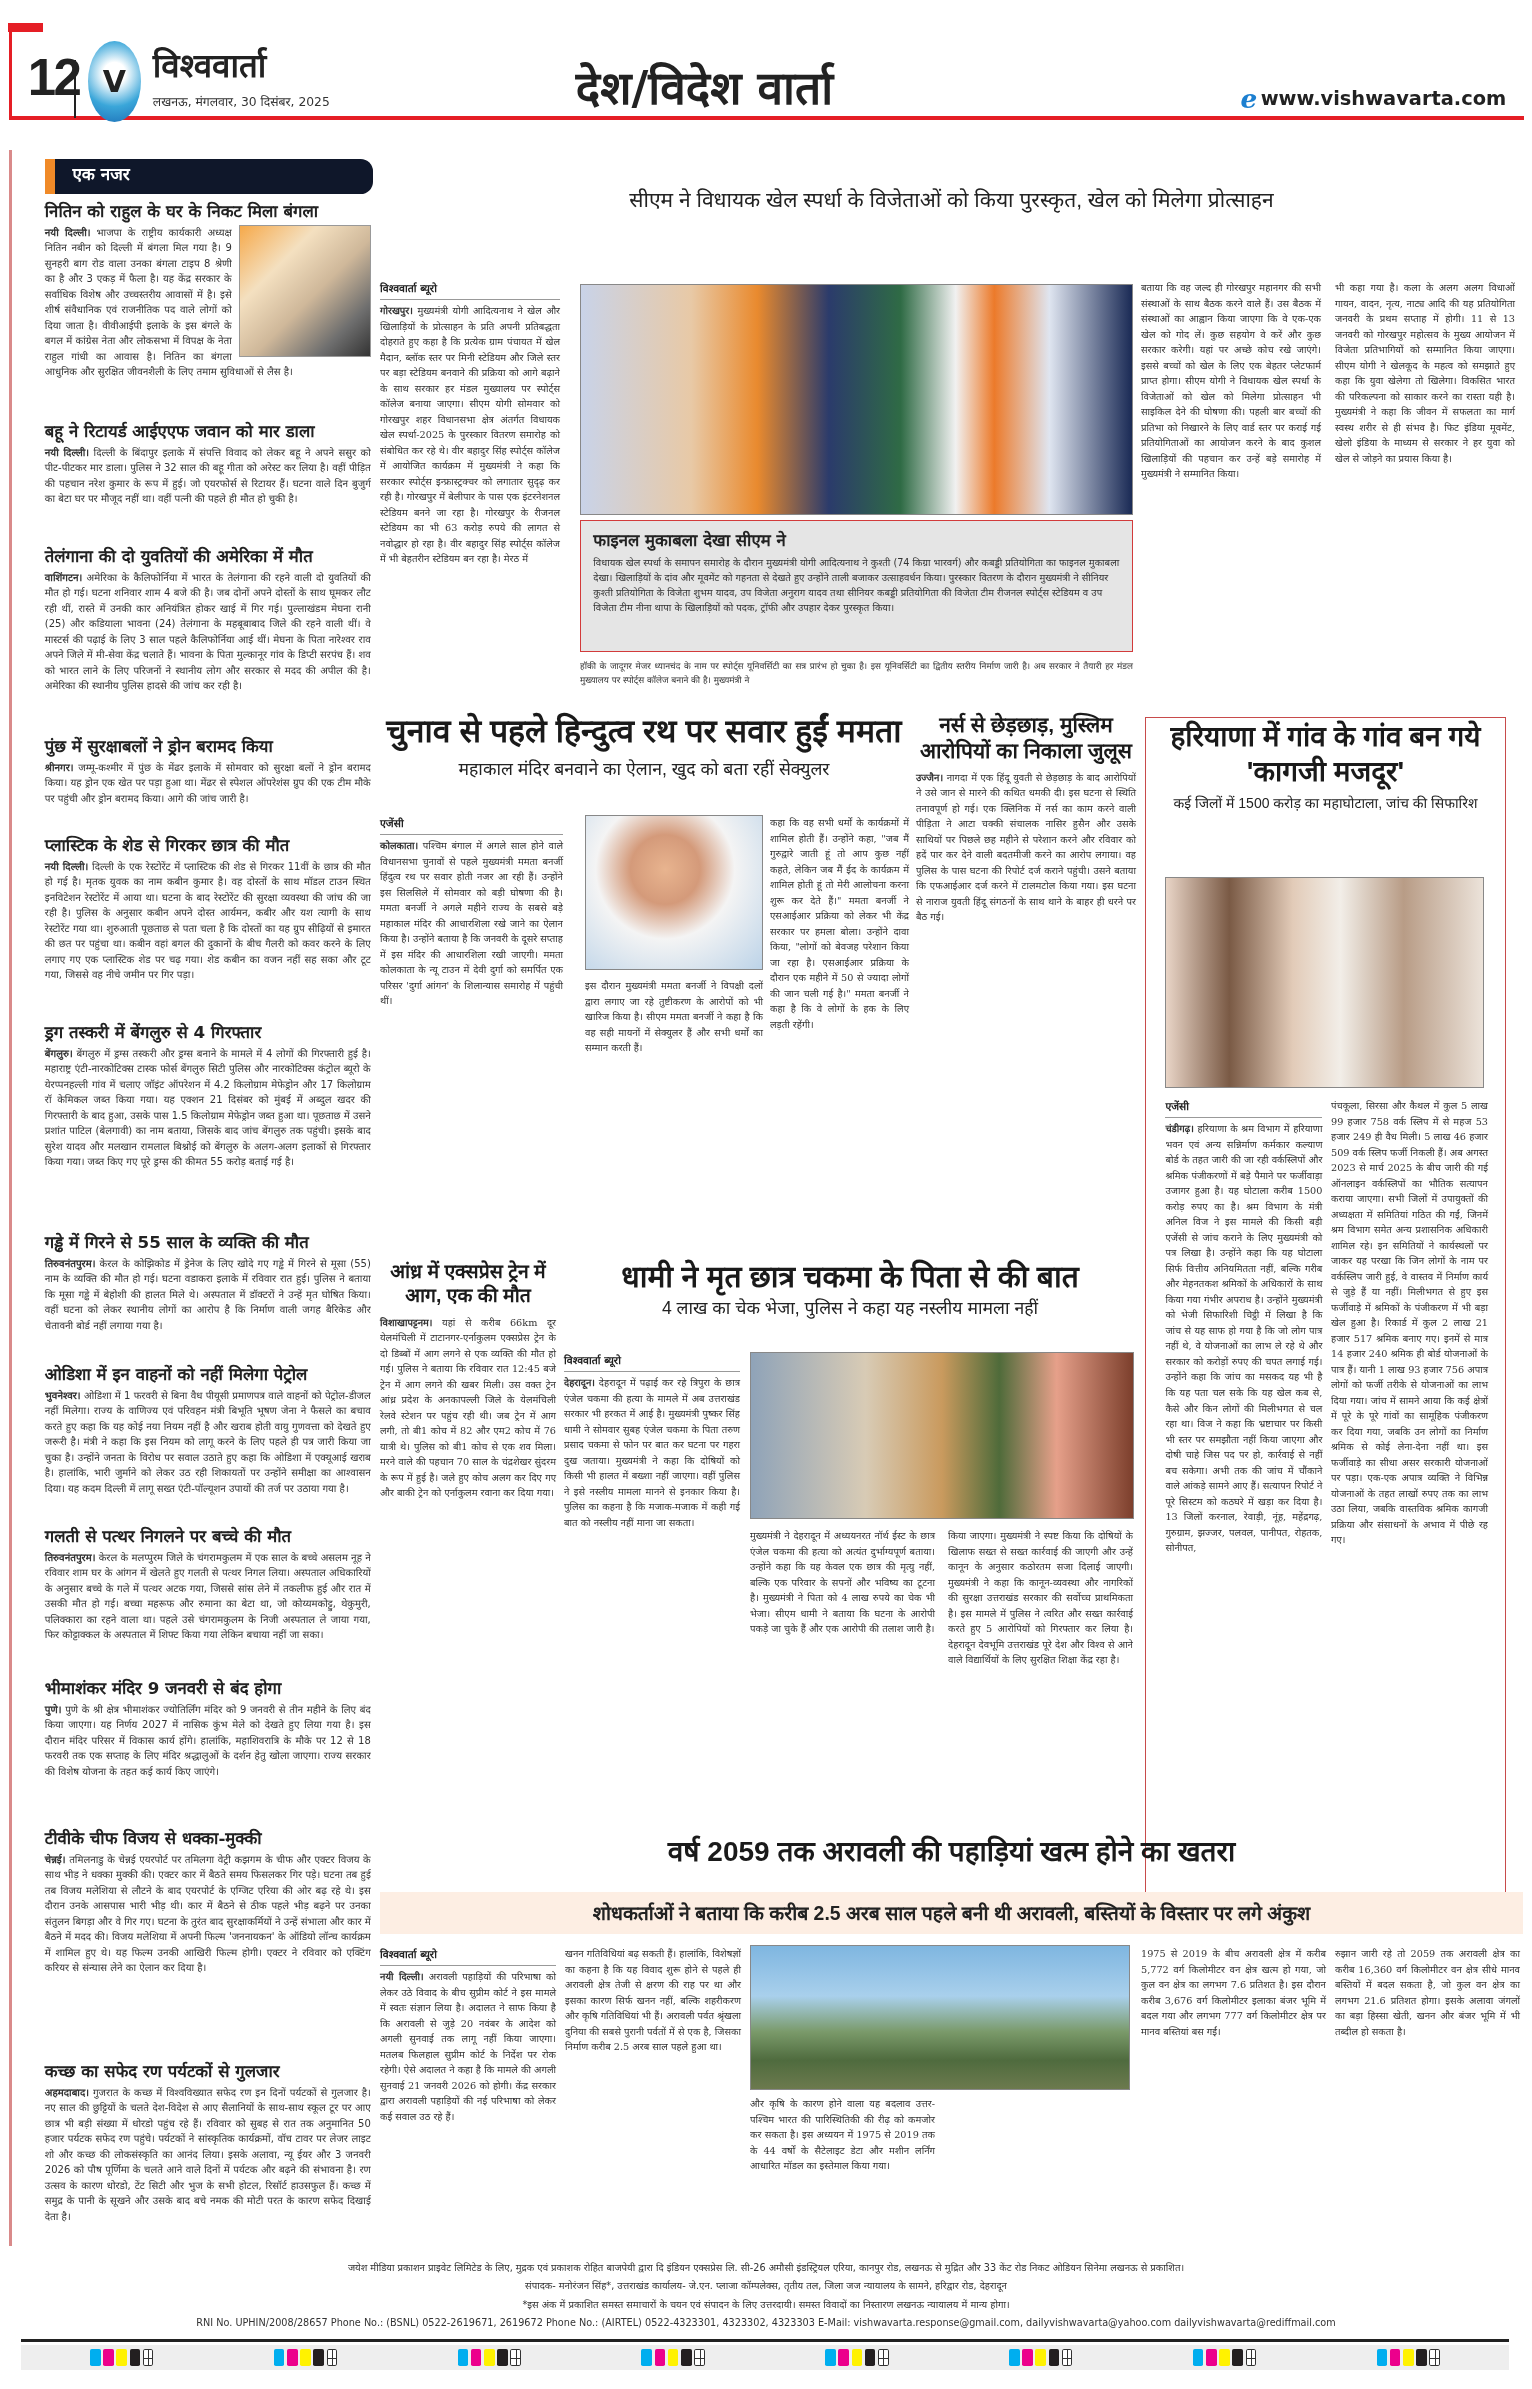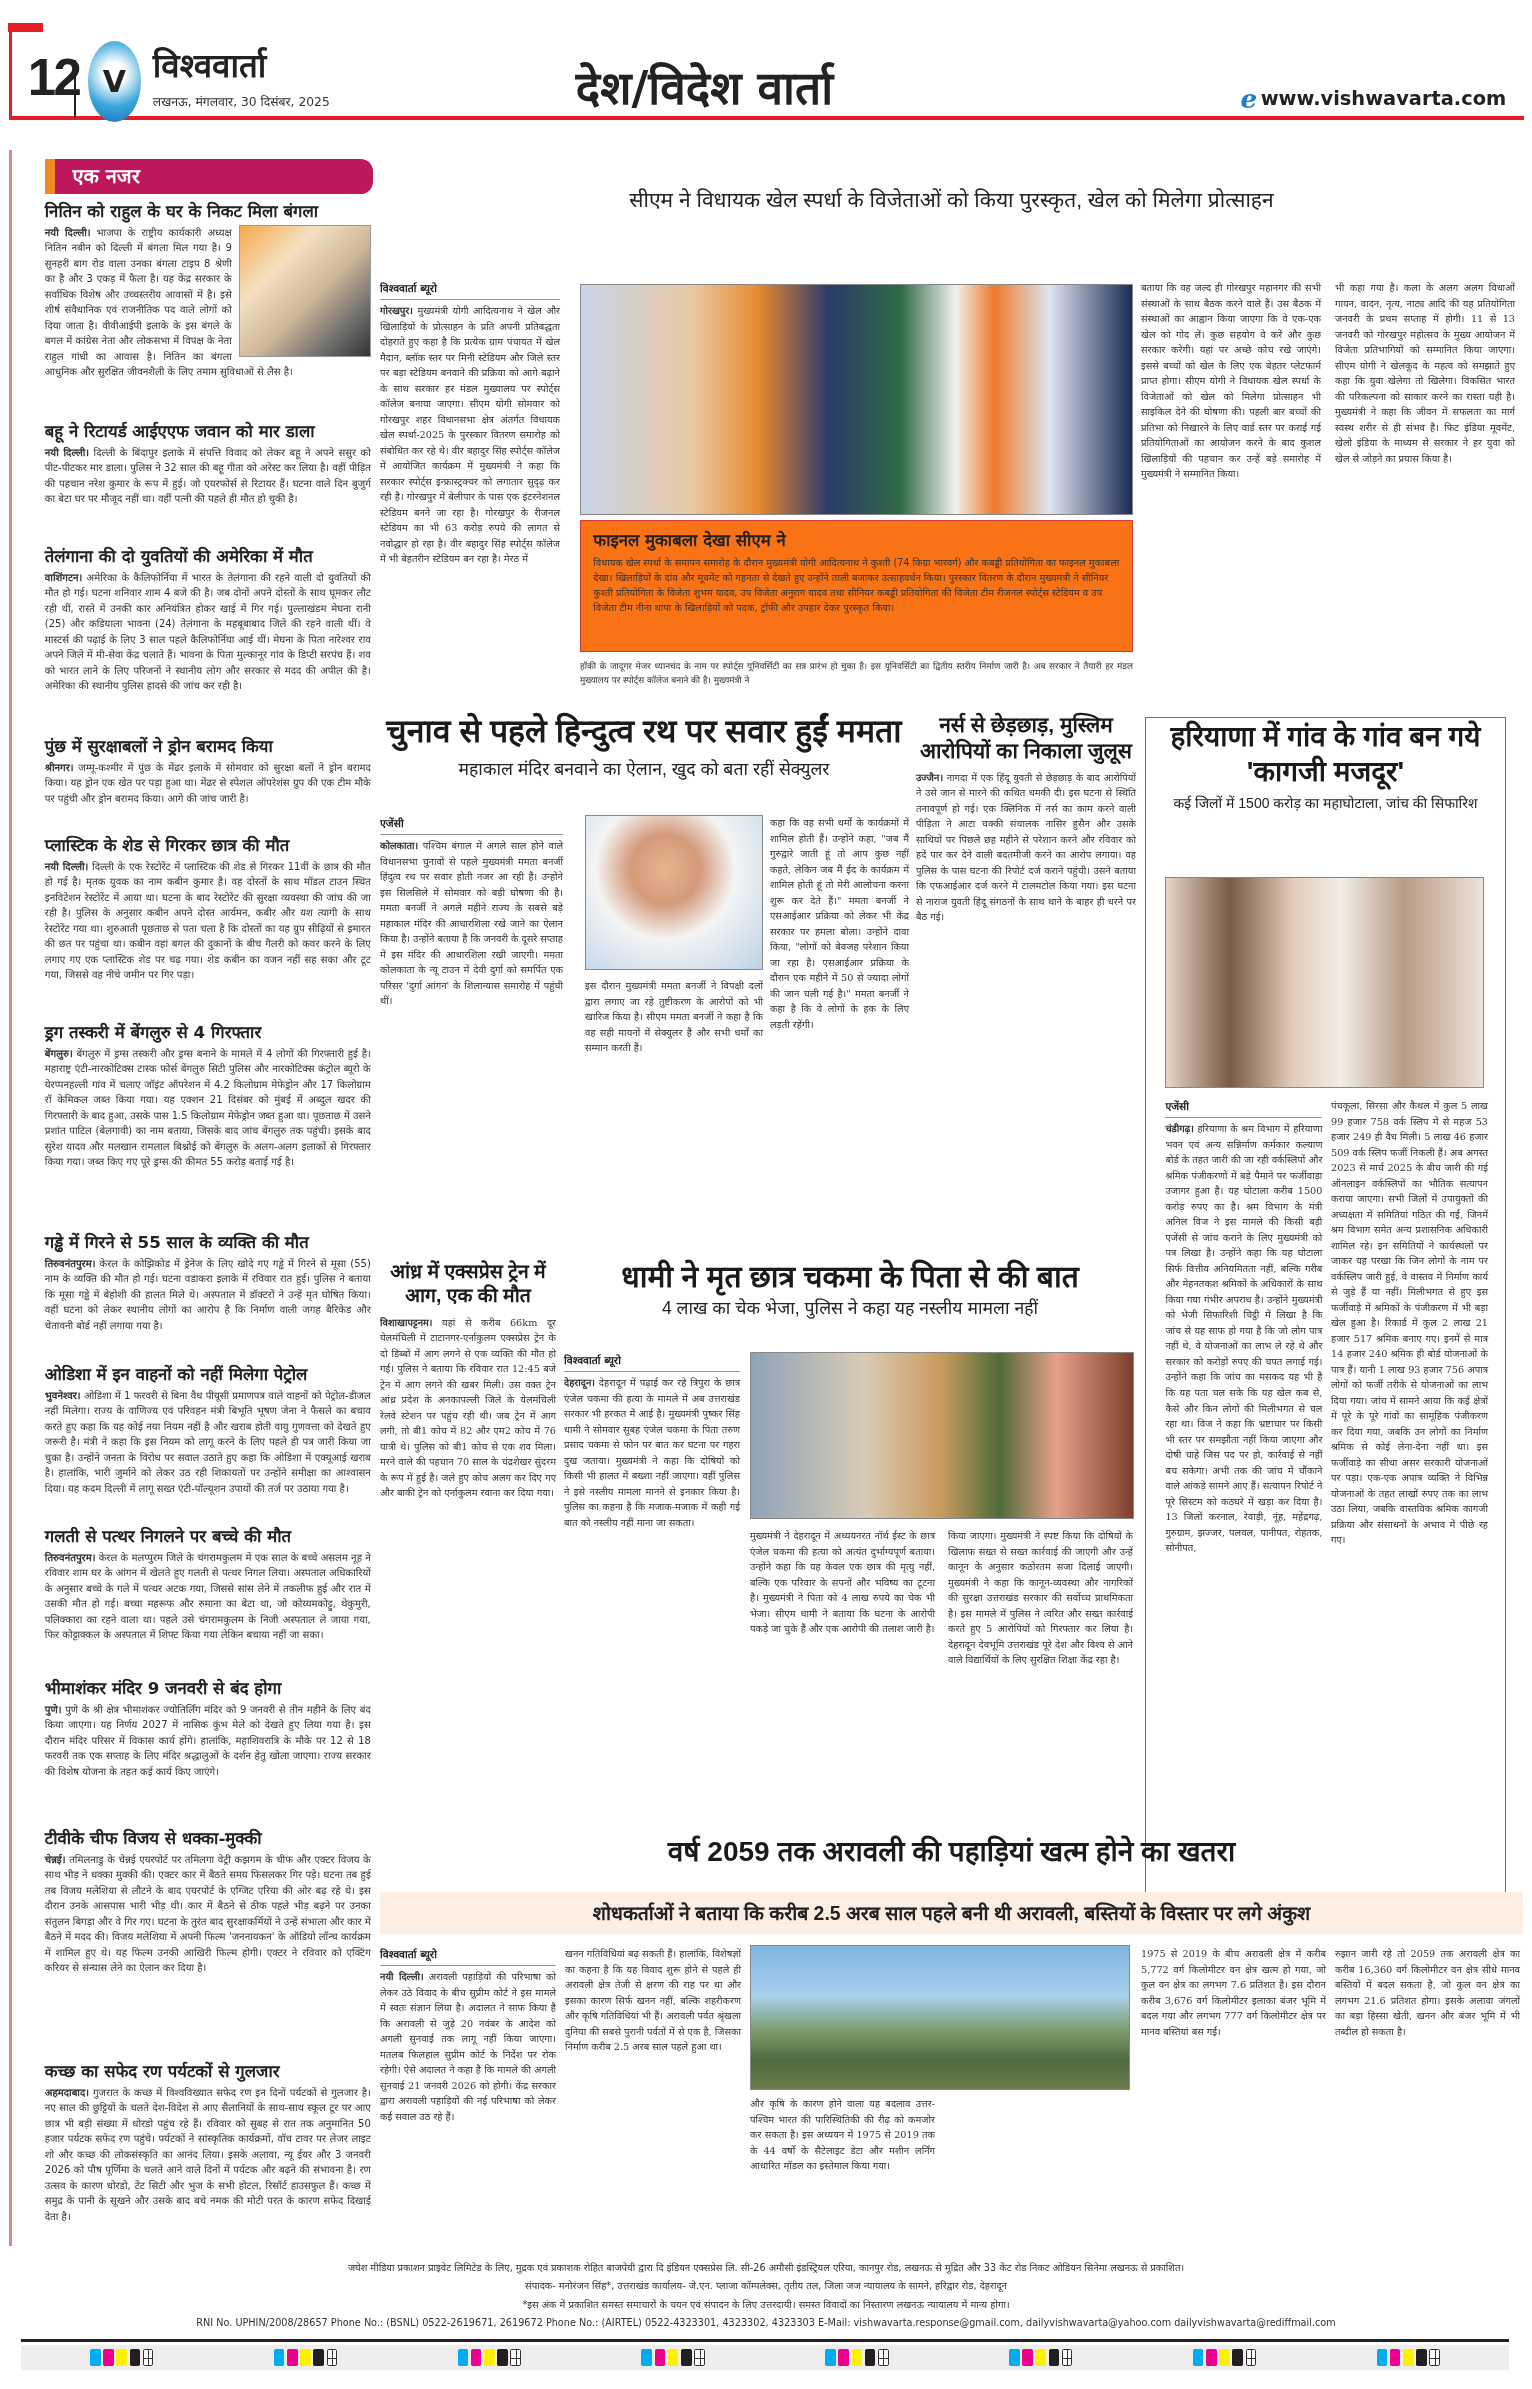--- a/index.html
+++ b/index.html
@@ -9,33 +9,33 @@
 .masthead .redtab{position:absolute;left:-3.5px;top:0;width:35px;height:8.8px;background:#e51e25}
 .pageno{position:absolute;left:16px;top:25px;font-size:51px;font-family:"Liberation Sans",sans-serif;font-weight:bold;letter-spacing:-2.6px;color:#222}
 .vsep{position:absolute;left:62px;top:37px;width:1.8px;height:58px;background:#222}
 .logo{position:absolute;left:76px;top:17.6px;width:53px;height:81px;border-radius:50%;background:radial-gradient(circle at 50% 40%,#fff 20%,#3aa6d9 60%,#1c6fb7 100%);display:flex;align-items:center;justify-content:center;font-weight:bold;font-size:30px;color:#222}
 .paper-name{position:absolute;left:141px;top:19.4px;font-size:33px;font-weight:bold;font-family:Liberation Mono, monospace;color:#222}
 .dateline{position:absolute;left:141px;top:70px;font-size:12.3px;color:#333}
 .section{position:absolute;left:564px;top:32px;font-size:46px;font-weight:bold;color:#222}
 .web{position:absolute;right:17.6px;top:60px;font-size:19.4px;font-weight:bold;color:#222;display:flex;align-items:center;gap:3.5px}
 .web .e{color:#1c7fd0;font-size:26.4px;font-style:italic;font-family:"DejaVu Serif",serif}
 .leftcol{left:8.8px;top:150px;width:352px;height:2096px;border-left:3.5px solid #d98a8a}
-.eknazar{position:absolute;left:33px;top:8.8px;width:328px;height:35px;background:#be185d;border-radius:0 12.3px 12.3px 0;color:#fff;font-size:20px;font-weight:bold;padding:3.5px 17.6px;border-left:10.6px solid #f08a28}
+.eknazar{position:absolute;left:33px;top:8.8px;width:328px;height:35px;background:#0f172a;border-radius:0 12.3px 12.3px 0;color:#fff;font-size:17px;font-weight:bold;padding:3.5px 17.6px;border-left:10.6px solid #f08a28}
 .brief{position:absolute;left:33px;width:326px}
 .brief h3{font-size:16.7px;font-weight:bold;line-height:1.2;margin-bottom:3.5px;color:#222}
 .brief p{font-size:10px;line-height:1.55;color:#333;text-align:justify}
 .brief p b{font-weight:bold}
 .brief .img{float:right;width:132px;height:132px;margin:0 0 3.5px 7px;background:linear-gradient(135deg,#f6a94a 0%,#f4e0c0 30%,#cfb89a 55%,#6e6e6e 80%,#333 100%);border:0.9px solid #999}
 .bigh{font-size:39px;font-weight:bold;color:#1a1a1a;text-align:center;line-height:1.2;font-family:"Liberation Sans",sans-serif}
 .subh{font-size:21px;color:#222;text-align:center;font-family:"Liberation Sans",sans-serif}
 .col{position:absolute;font-size:9.7px;line-height:1.6;color:#333;text-align:justify;font-family:"DejaVu Serif",serif}
 .col b{font-family:"DejaVu Sans",sans-serif}
 .byline{font-weight:bold;font-family:"DejaVu Sans",sans-serif;font-size:10.6px;border-bottom:0.9px solid #999;padding-bottom:1.8px;margin-bottom:3.5px;color:#222}
 .photo{position:absolute;border:0.9px solid #888}
-.caption{position:absolute;background:#f97316;border:1.8px solid #d23b3b;padding:7px 12.3px}
+.caption{position:absolute;background:#e5e5e5;border:1.8px solid #d23b3b;padding:7px 12.3px}
 .caption h4{font-size:16.7px;font-weight:bold;color:#222;margin-bottom:3.5px}
 .caption p{font-size:9.7px;line-height:1.55;color:#333}
 .boxh{position:absolute;left:1145px;top:717px;width:361px;height:1189px;border:1.8px solid #c84b4b}
 .h2{font-size:28px;font-weight:bold;color:#1a1a1a;text-align:center;line-height:1.25;font-family:"Liberation Sans",sans-serif}
 .banner{position:absolute;left:380px;top:1892px;width:1143px;height:42px;background:#fdeee3;font-size:19.4px;font-weight:bold;color:#222;text-align:center;line-height:42px;font-family:"Liberation Sans",sans-serif}
 .footer{position:absolute;left:0;top:2259px;width:1532px;text-align:center;font-size:9.7px;color:#333;line-height:1.9}
 .rule{position:absolute;left:21px;top:2339px;width:1488px;height:2.6px;background:#222}
 .colorbar{position:absolute;left:21px;top:2345px;width:1488px;height:25px;background:#eee;display:flex;justify-content:space-around;align-items:center;padding:0 8.8px}
 .cbset{display:flex;gap:2.6px}
 .sw{width:10.6px;height:17.6px;border-radius:1.8px}

